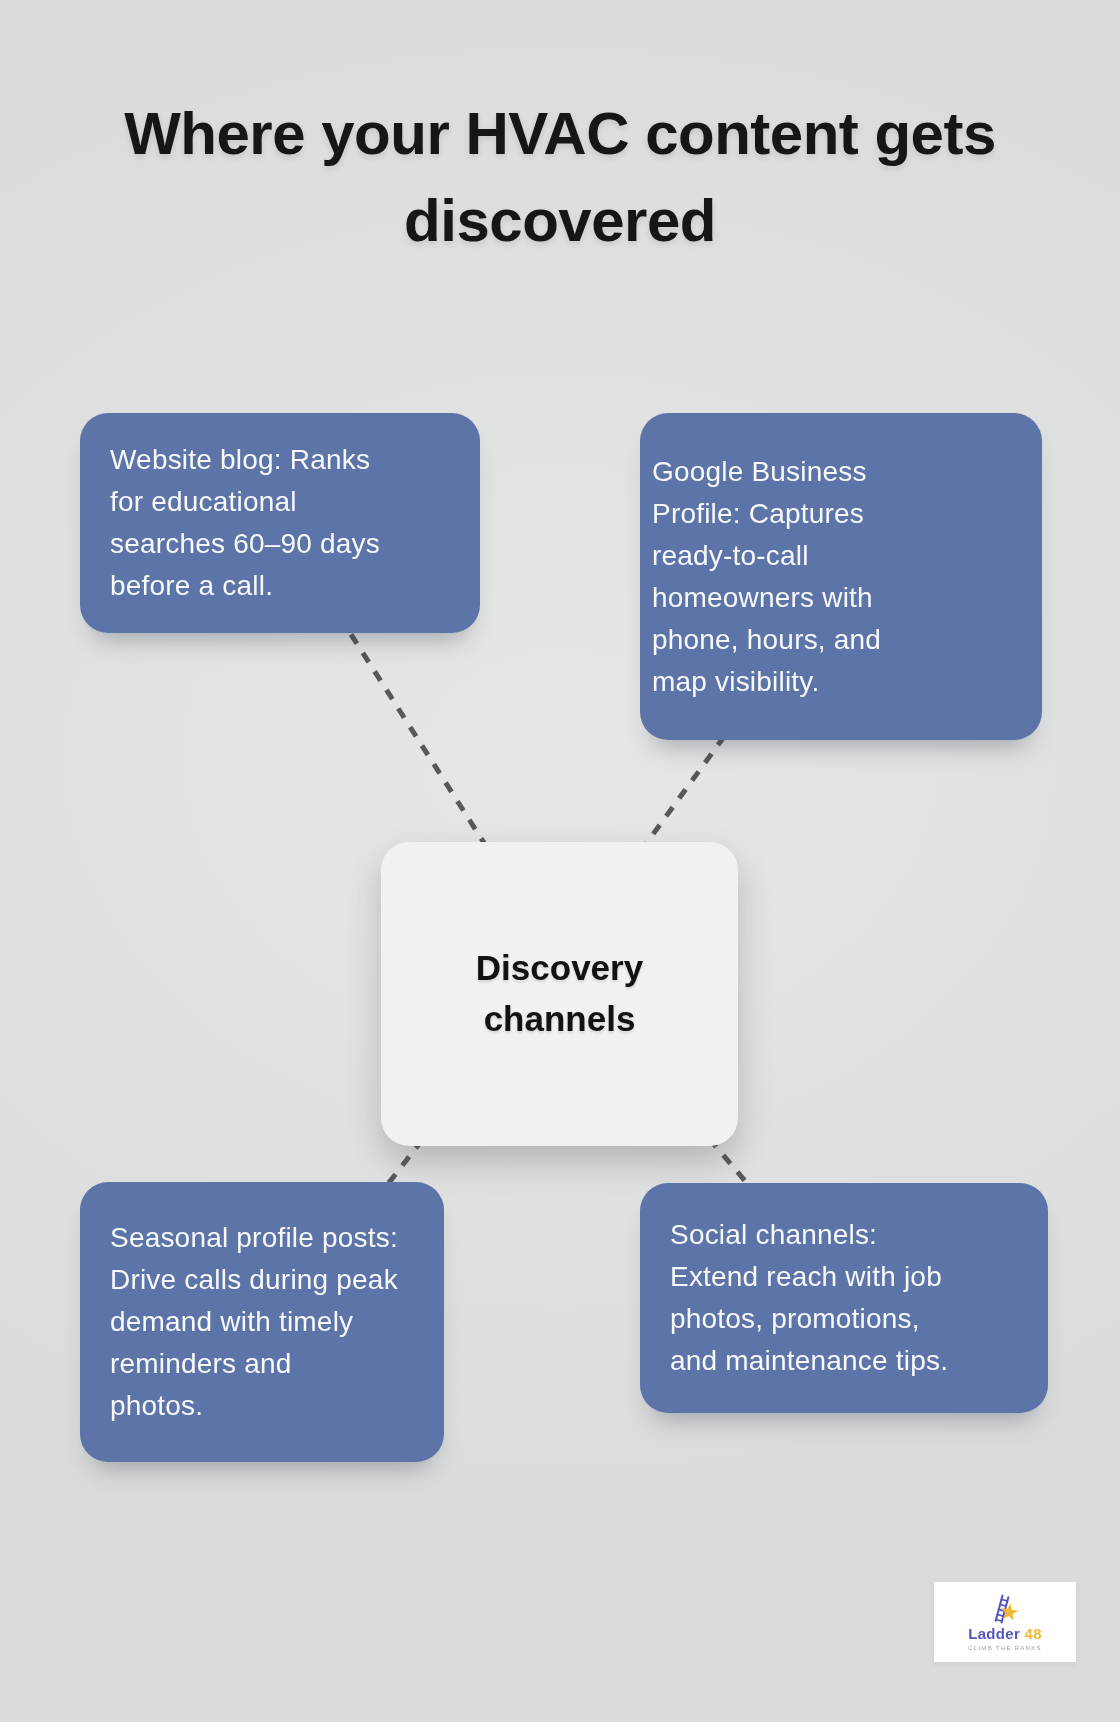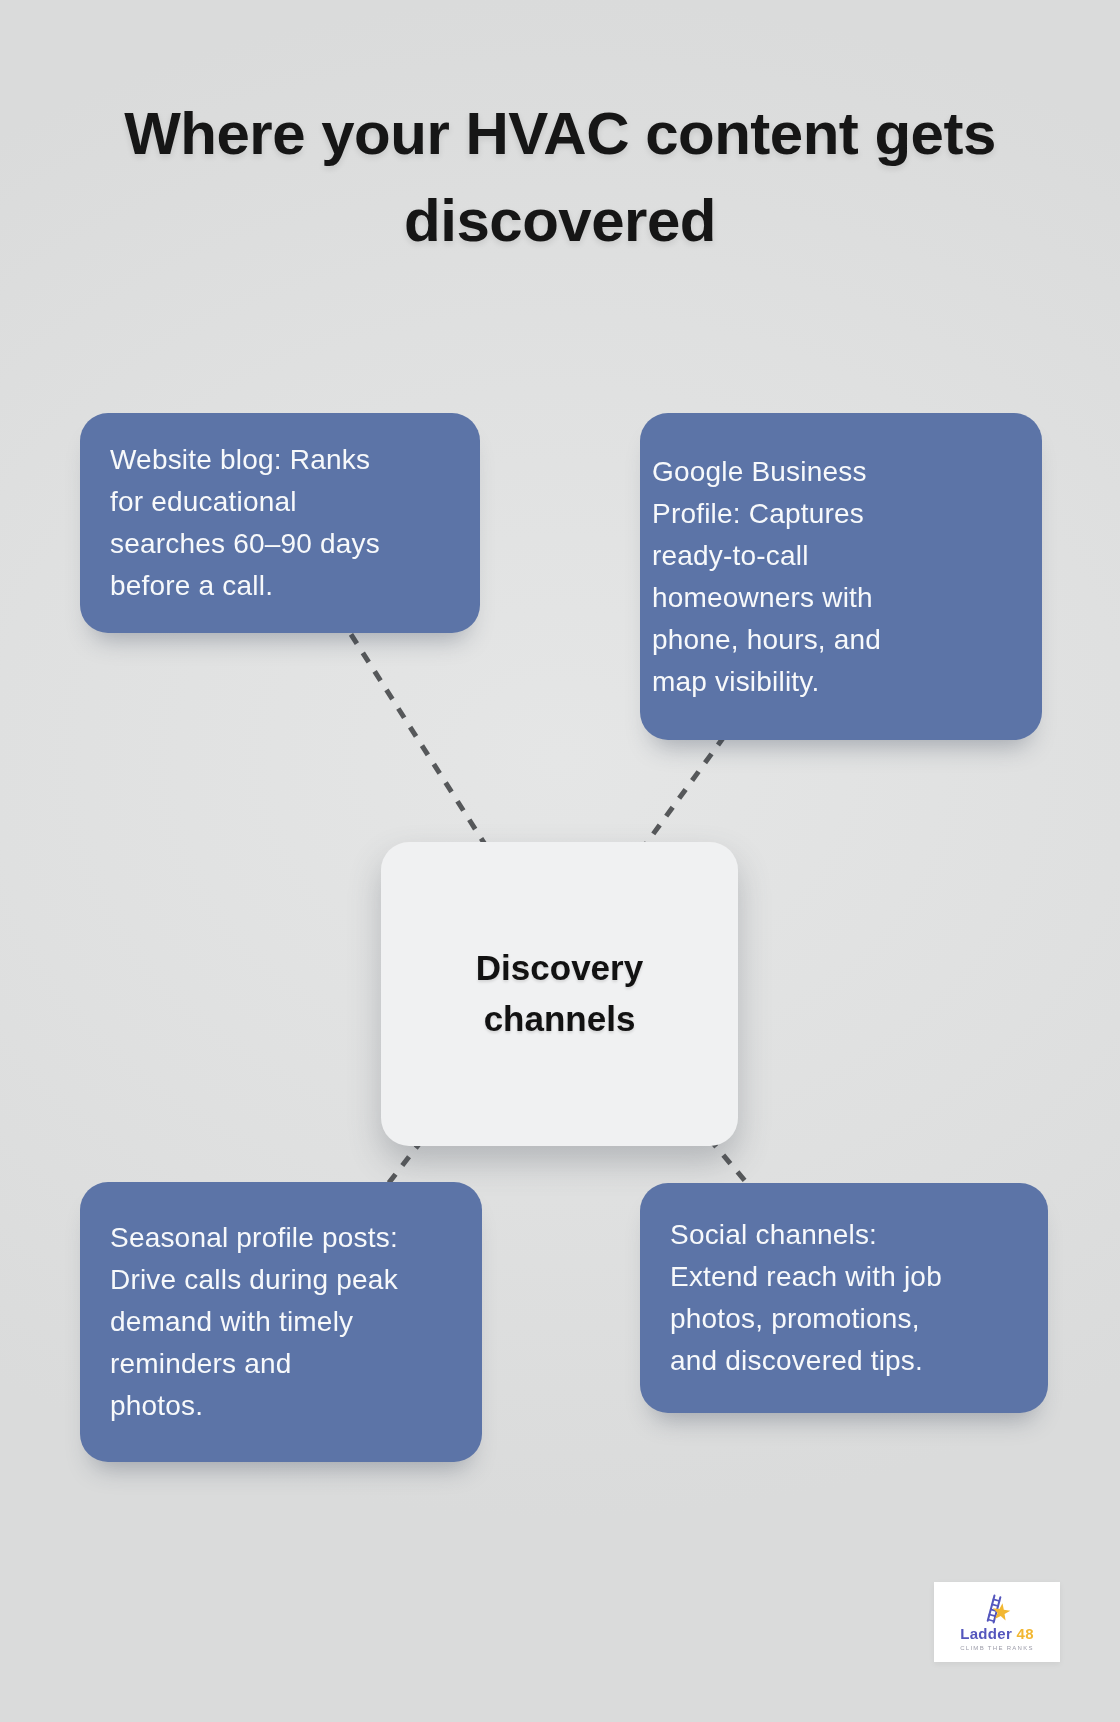--- a/index.html
+++ b/index.html
@@ -82,27 +82,27 @@
   .center-label{
     font-size:35px;
     font-weight:700;
     line-height:1.45;
     color:#121212;
     white-space:pre-line;
     text-shadow:0 2px 3px rgba(0,0,0,0.12);
   }
   .node-tl{left:80px;  top:413px;  width:400px; height:220px;}
   .node-tr{left:640px; top:413px;  width:402px; height:327px;padding-left:12px;}
-  .node-bl{left:80px;  top:1182px; width:402px; height:280px;}
+  .node-bl{left:80px;  top:1182px; width:364px; height:280px;}
   .node-br{left:640px; top:1183px; width:408px; height:230px;}
   .logo-card{
     position:absolute;
     z-index:2;
     left:934px; top:1582px;
-    width:126px; height:80px;
+    width:142px; height:80px;
     background:#ffffff;
     display:flex;
     flex-direction:column;
     align-items:center;
     justify-content:center;
     box-shadow:0 2px 6px rgba(0,0,0,0.06);
   }
   .logo-icon{display:block;margin-bottom:1px;}
   .logo-wordmark{
     font-size:15px;
@@ -160,21 +160,21 @@
 Drive calls during peak
 demand with timely
 reminders and
 photos.</div>
   </div>
 
   <div class="node node-br">
     <div class="node-text">Social channels:
 Extend reach with job
 photos, promotions,
-and discovered tips.</div>
+and maintenance tips.</div>
   </div>
 
   <div class="logo-card">
     <svg class="logo-icon" width="42" height="32" viewBox="2 0 40 38" xmlns="http://www.w3.org/2000/svg" aria-hidden="true">
       <g stroke="var(--logo-indigo)" stroke-linecap="round">
         <line x1="19" y1="3" x2="11" y2="33" stroke-width="2.4"></line>
         <line x1="26" y1="5" x2="18" y2="35" stroke-width="2.4"></line>
         <line x1="17.8" y1="7.5" x2="24.8" y2="9.5" stroke-width="2"></line>
         <line x1="16.2" y1="13.5" x2="23.2" y2="15.5" stroke-width="2"></line>
         <line x1="14.6" y1="19.5" x2="21.6" y2="21.5" stroke-width="2"></line>

